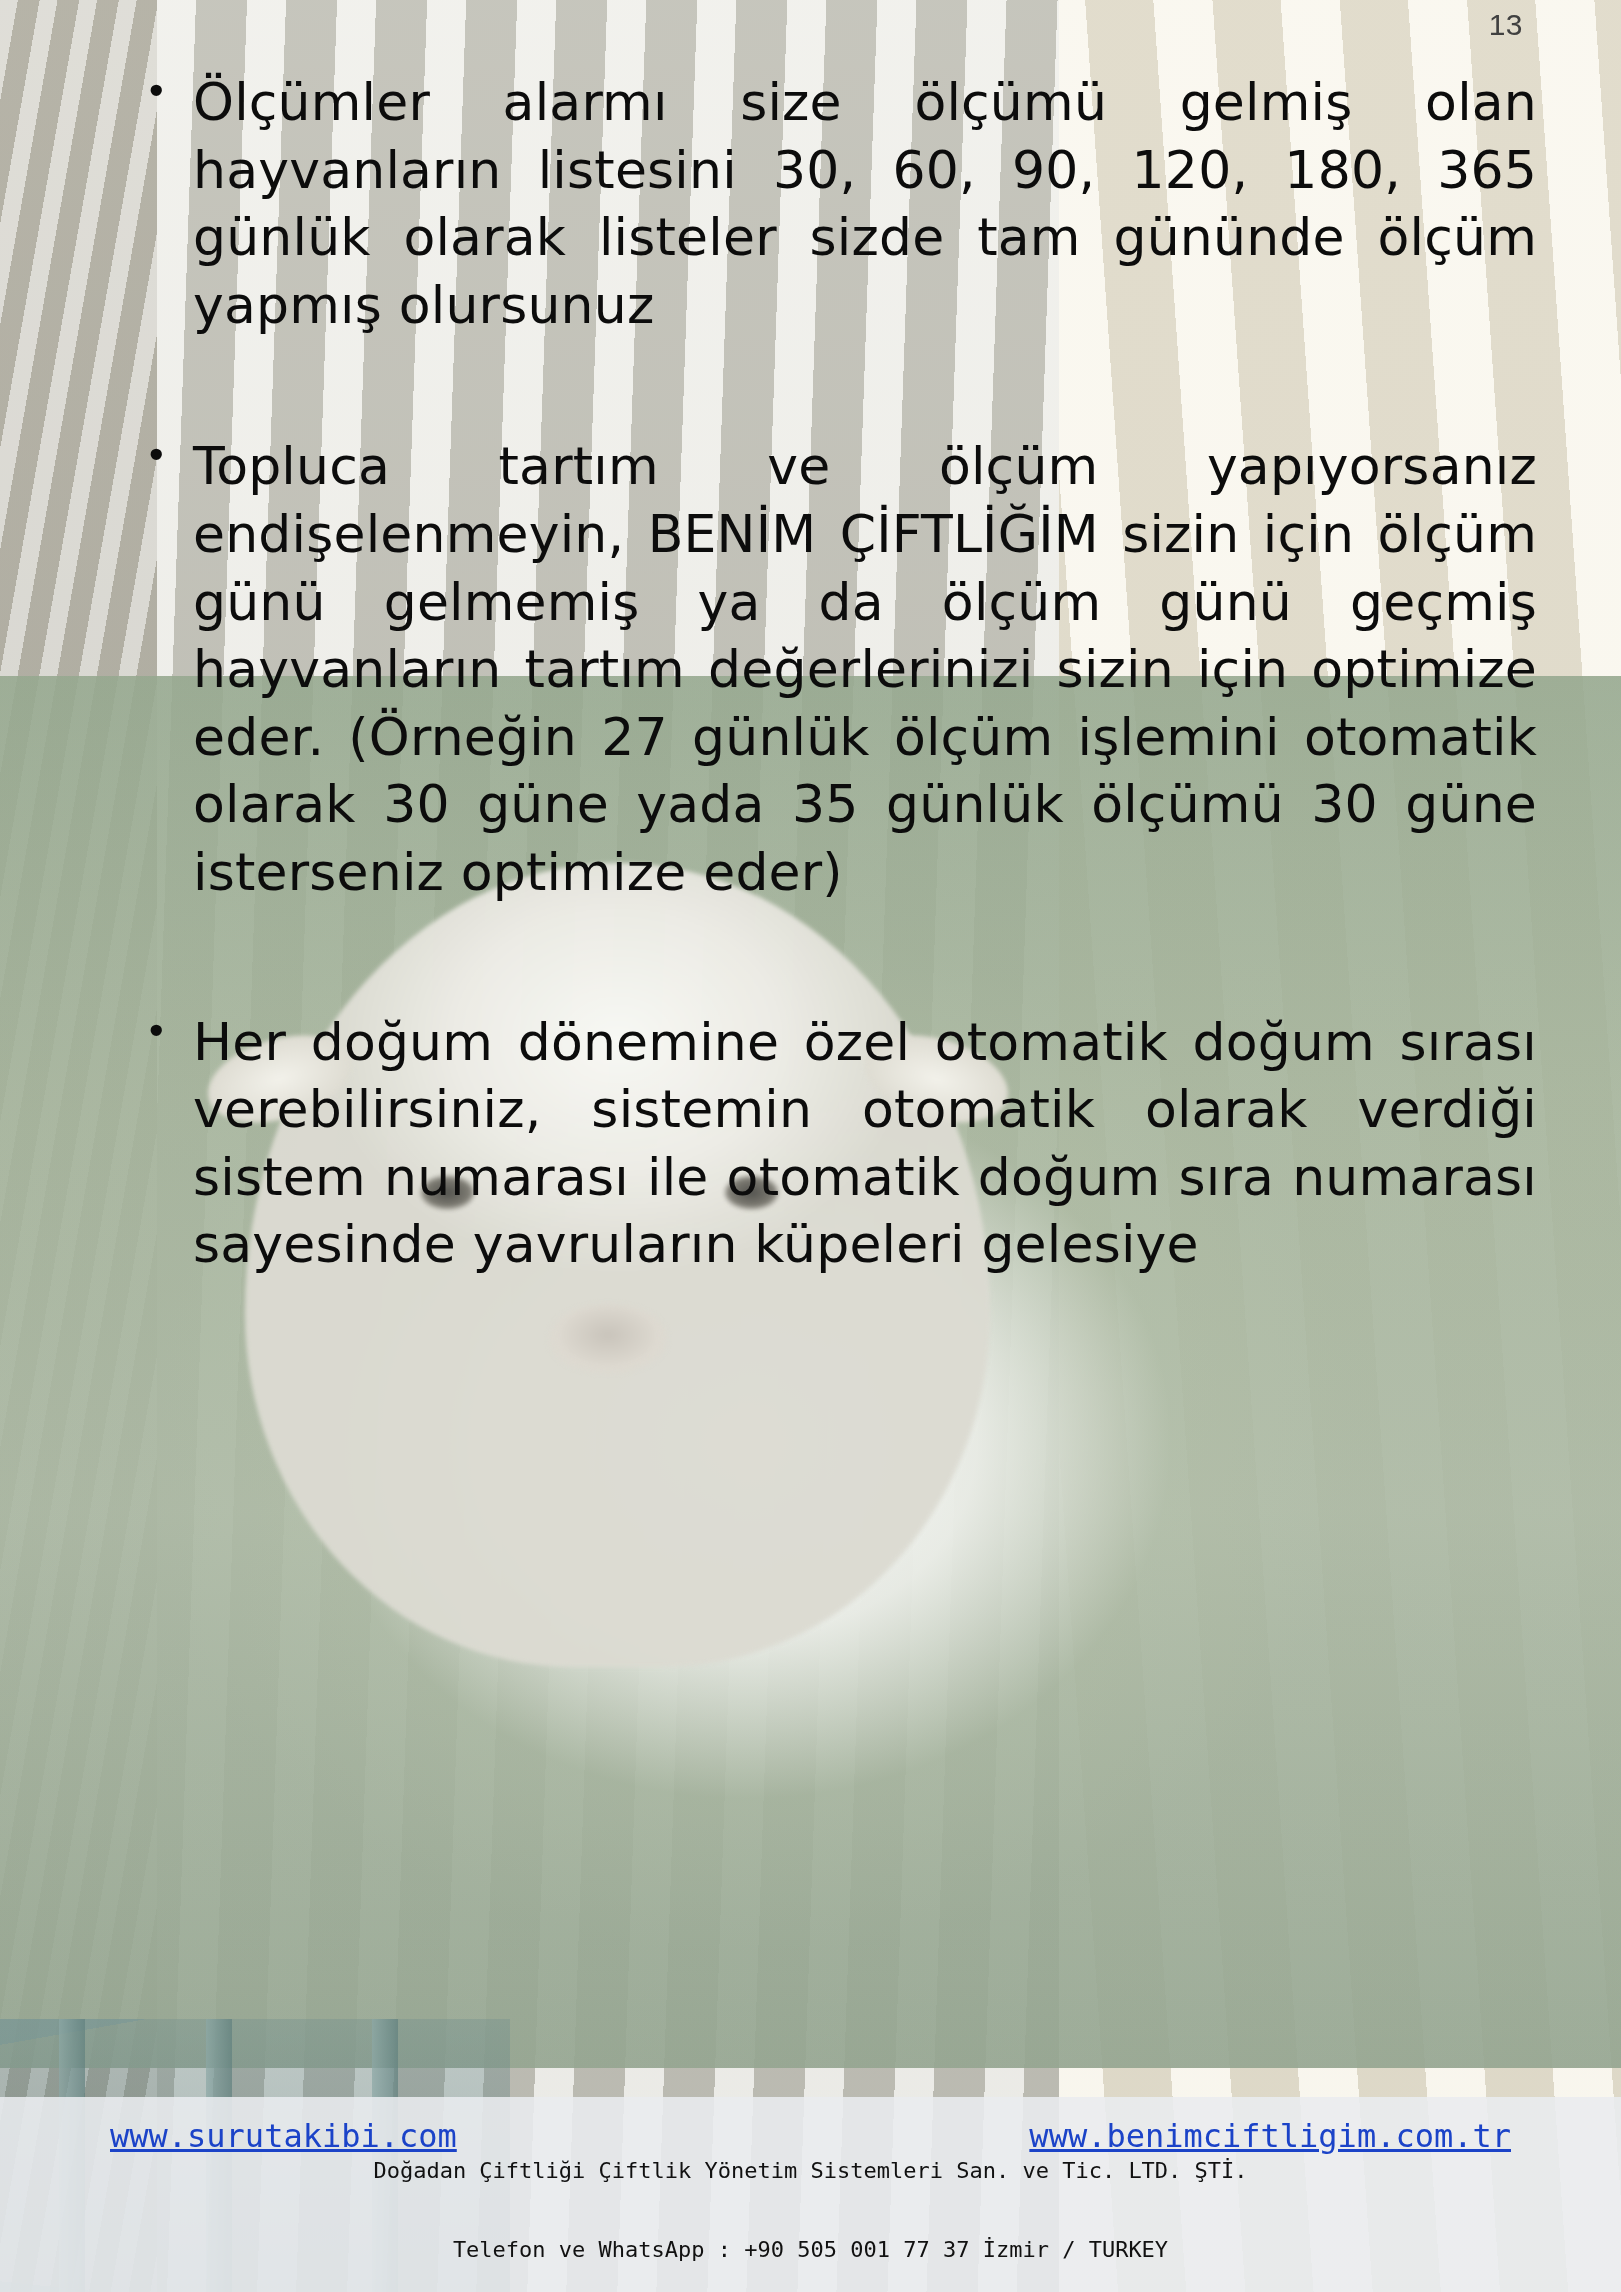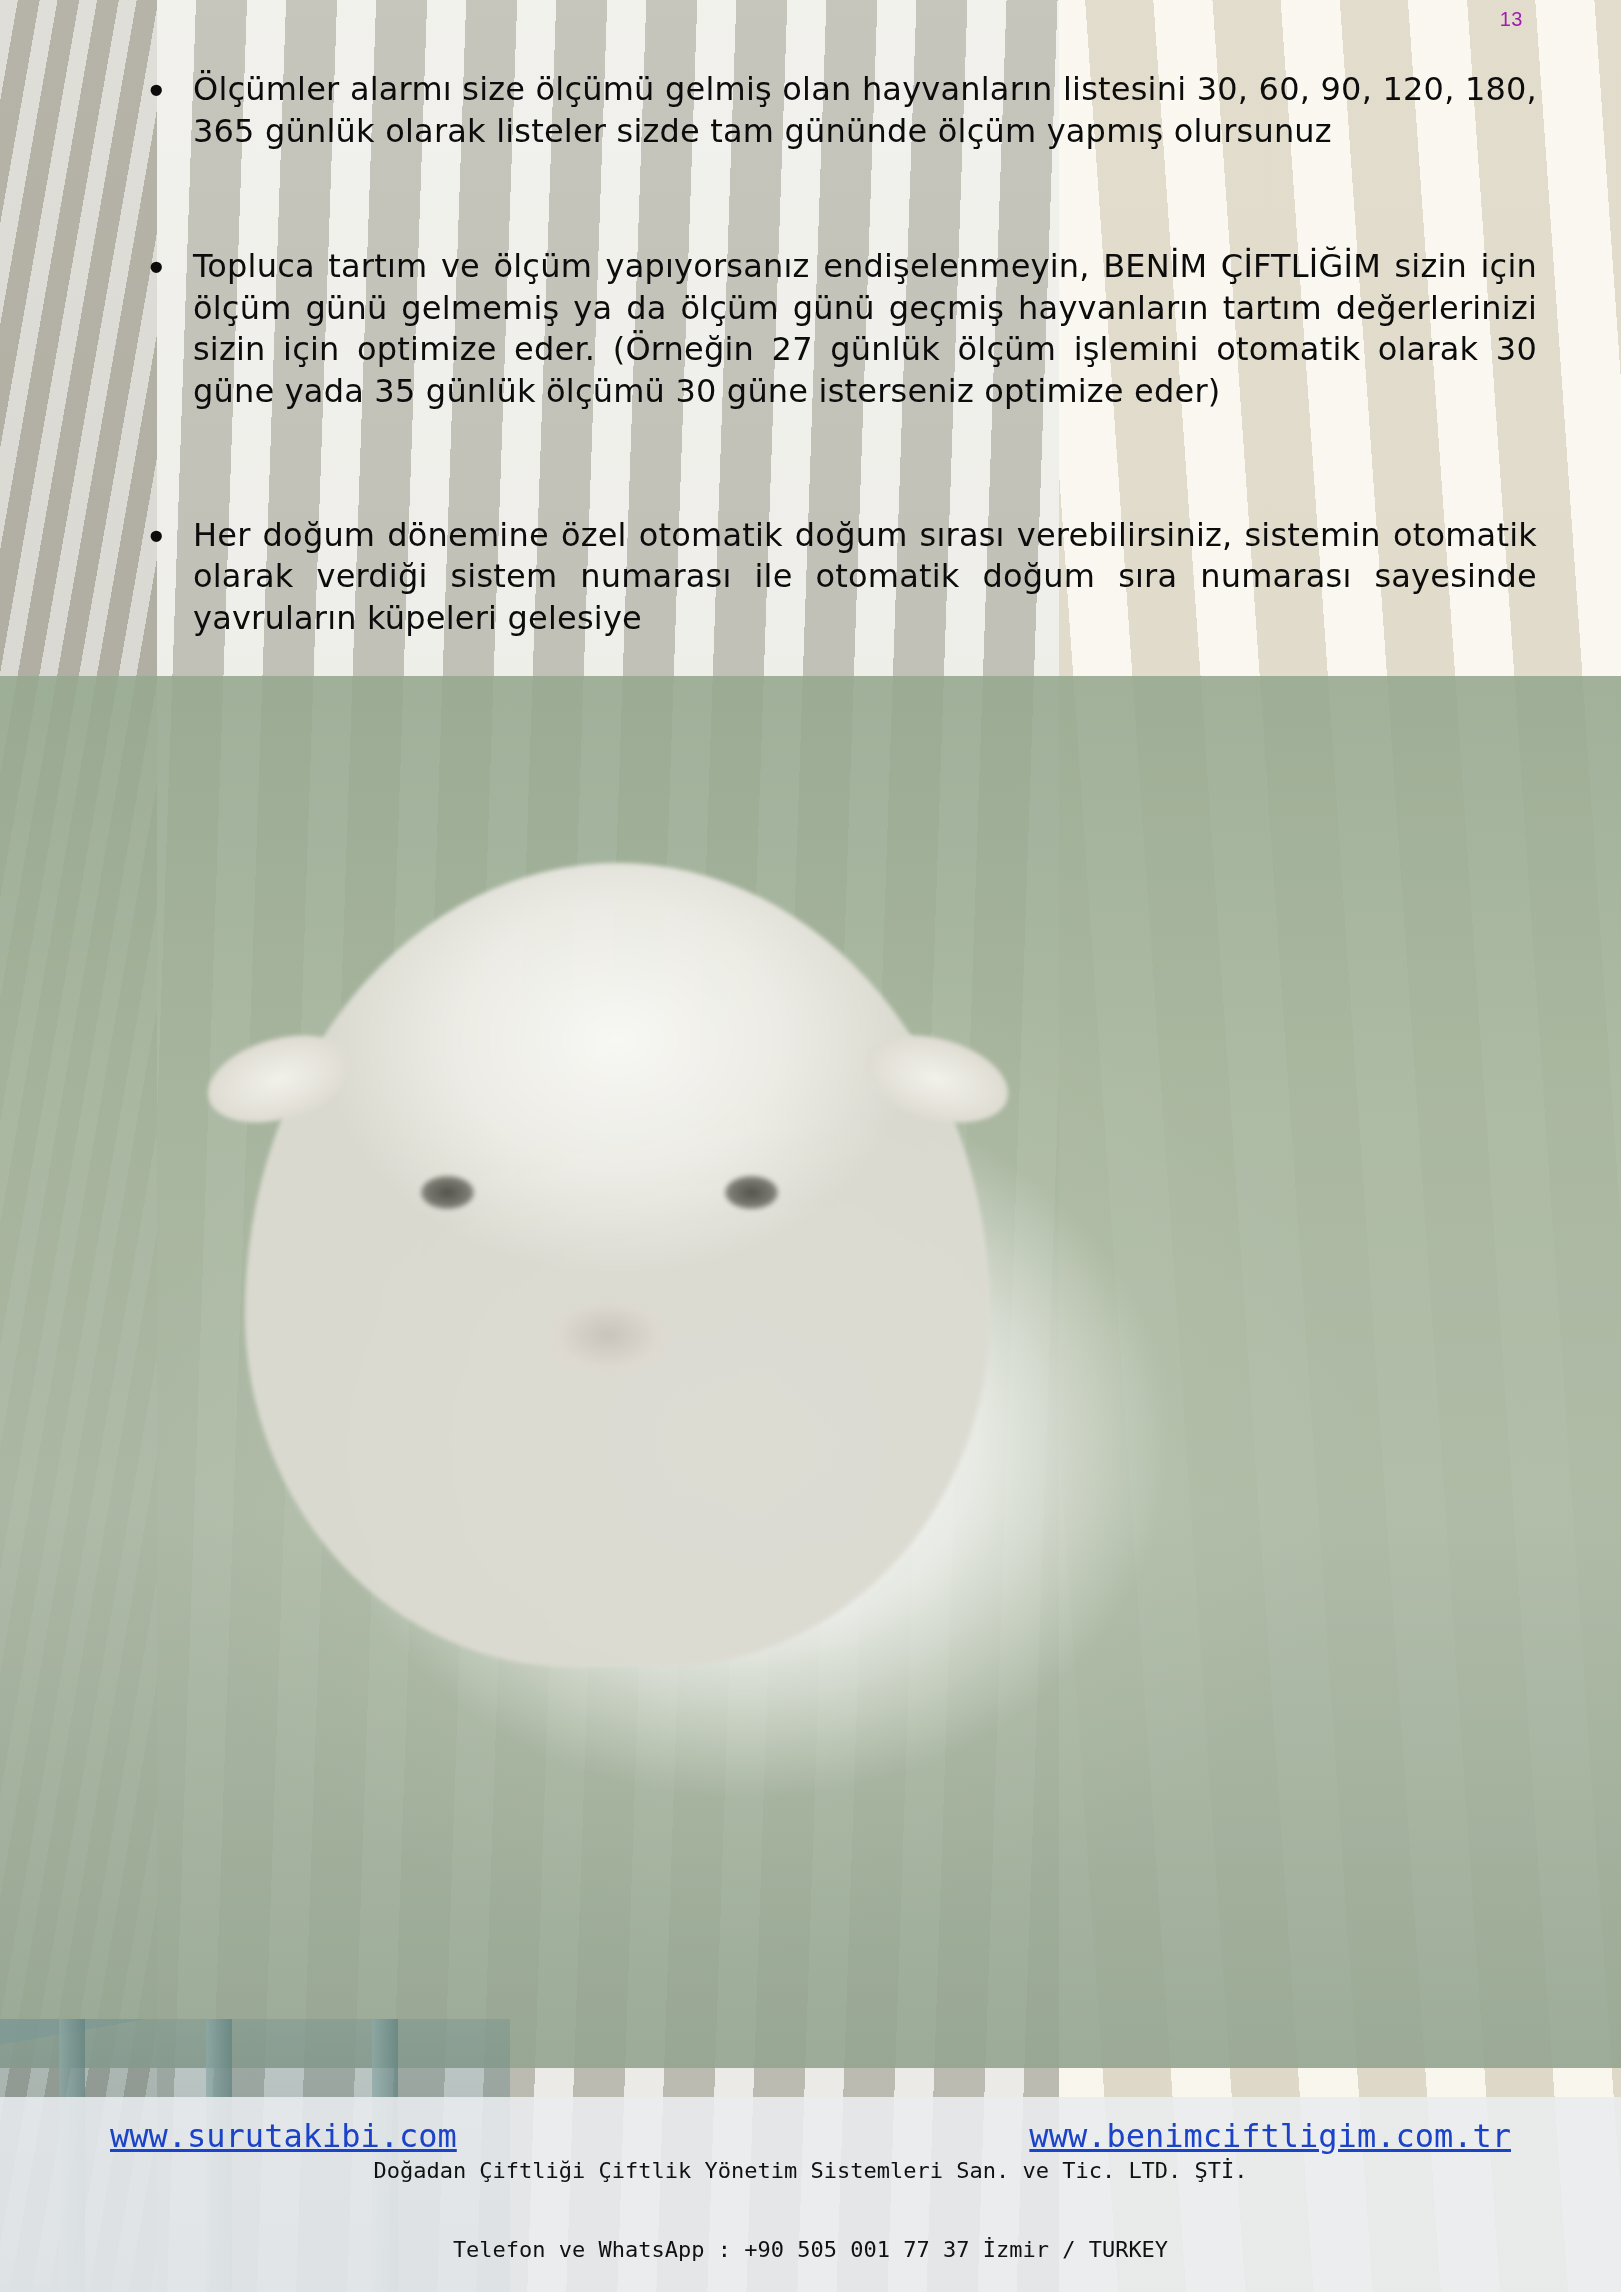--- a/index.html
+++ b/index.html
@@ -131,22 +131,22 @@
   .fence-post.p1 { left: 59px; }
   .fence-post.p2 { left: 206px; }
   .fence-post.p3 { left: 372px; }
 
   
   .page-number {
     position: absolute;
     top: 7.8px;
     right: 98px;
     font-family: "Liberation Sans", sans-serif;
-    font-size: 20px;
-    color: #a21caf;
+    font-size: 30px;
+    color: #404040;
     letter-spacing: 0.5px;
   }
 
   .content {
     position: absolute;
     left: 137px;
     right: 84px;
     top: 69px;
     z-index: 5;
   }
@@ -154,21 +154,21 @@
   ul.bullets {
     list-style: none;
     margin: 0;
     padding: 0;
   }
   ul.bullets > li {
     position: relative;
     padding-left: 56px;
     margin: 0 0 67px 0;
     font-family: "DejaVu Sans", sans-serif;
-    font-size: 32px;
+    font-size: 52px;
     line-height: 1.30;
     color: #0c0c0c;
     text-align: justify;
     text-justify: inter-word;
     letter-spacing: 0.2px;
     font-weight: 500;
   }
   ul.bullets > li:last-child { margin-bottom: 12px; }
   ul.bullets > li::before {
     content: "\2022";

